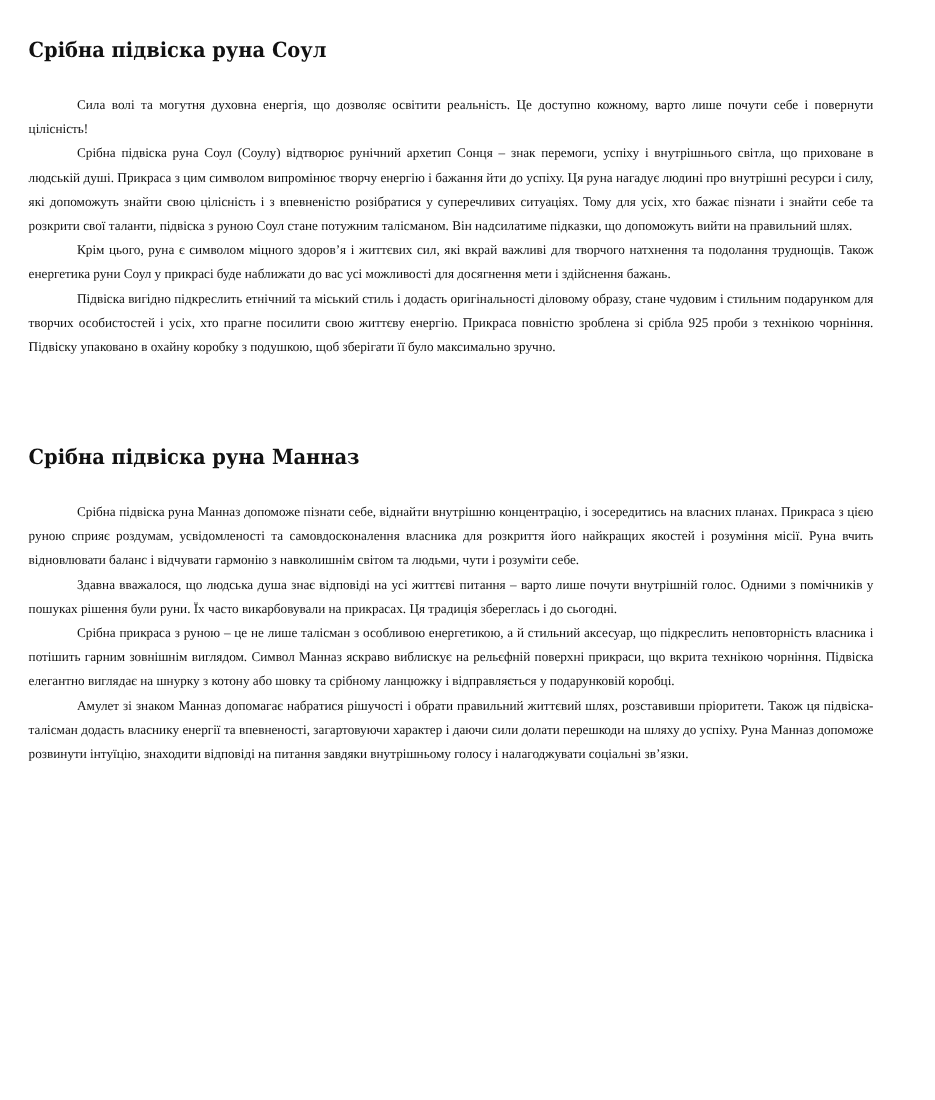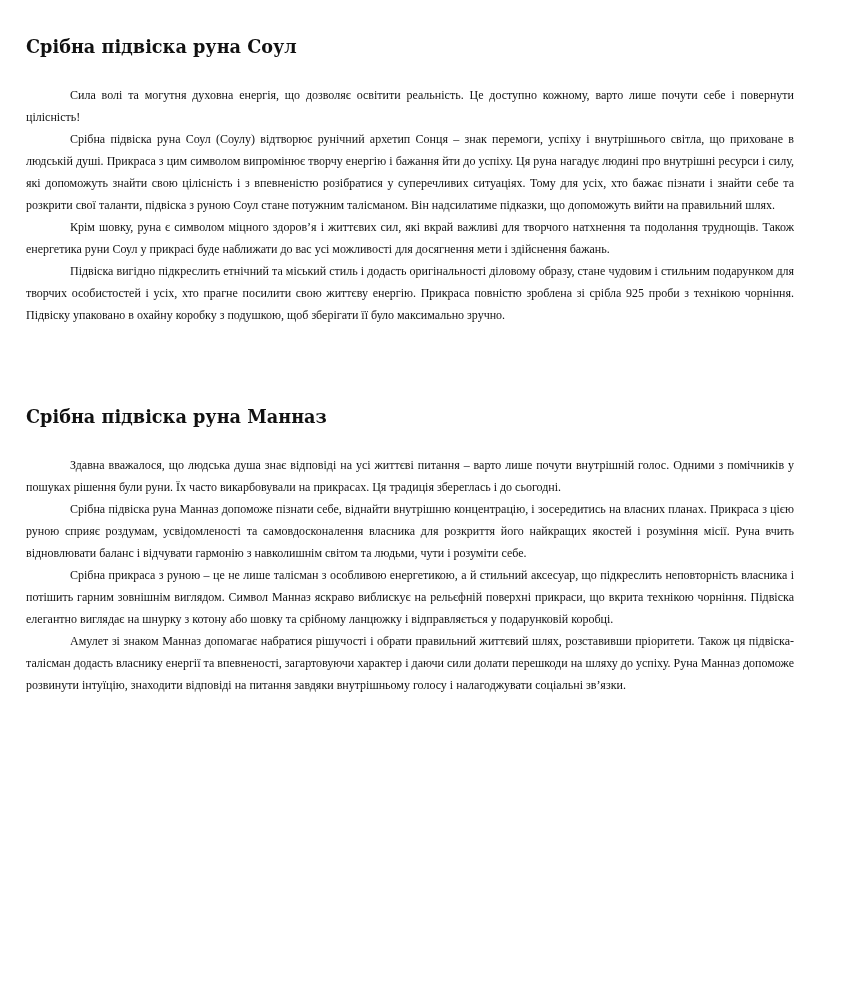--- a/index.html
+++ b/index.html
@@ -31,25 +31,25 @@
 </style>
 </head>
 <body>
 
 <div class="doc">
   <div class="section">
     <h2>Срібна підвіска руна Соул</h2>
     <div class="gap-after-title"></div>
     <p>Сила волі та могутня духовна енергія, що дозволяє освітити реальність. Це доступно кожному, варто лише почути себе і повернути цілісність!</p>
     <p>Срібна підвіска руна Соул (Соулу) відтворює рунічний архетип Сонця – знак перемоги, успіху і внутрішнього світла, що приховане в людській душі. Прикраса з цим символом випромінює творчу енергію і бажання йти до успіху. Ця руна нагадує людині про внутрішні ресурси і силу, які допоможуть знайти свою цілісність і з впевненістю розібратися у суперечливих ситуаціях. Тому для усіх, хто бажає пізнати і знайти себе та розкрити свої таланти, підвіска з руною Соул стане потужним талісманом. Він надсилатиме підказки, що допоможуть вийти на правильний шлях.</p>
-    <p>Крім шовку, руна є символом міцного здоров’я і життєвих сил, які вкрай важливі для творчого натхнення та подолання труднощів. Також енергетика руни Соул у прикрасі буде наближати до вас усі можливості для досягнення мети і здійснення бажань.</p>
+    <p>Крім цього, руна є символом міцного здоров’я і життєвих сил, які вкрай важливі для творчого натхнення та подолання труднощів. Також енергетика руни Соул у прикрасі буде наближати до вас усі можливості для досягнення мети і здійснення бажань.</p>
     <p>Підвіска вигідно підкреслить етнічний та міський стиль і додасть оригінальності діловому образу, стане чудовим і стильним подарунком для творчих особистостей і усіх, хто прагне посилити свою життєву енергію. Прикраса повністю зроблена зі срібла 925 проби з технікою чорніння. Підвіску упаковано в охайну коробку з подушкою, щоб зберігати її було максимально зручно.</p>
   </div>
   <div class="between"></div>
   <div class="section">
     <h2>Срібна підвіска руна Манназ</h2>
     <div class="gap-after-title"></div>
+    <p>Срібна підвіска руна Манназ допоможе пізнати себе, віднайти внутрішню концентрацію, і зосередитись на власних планах. Прикраса з цією руною сприяє роздумам, усвідомленості та самовдосконалення власника для розкриття його найкращих якостей і розуміння місії. Руна вчить відновлювати баланс і відчувати гармонію з навколишнім світом та людьми, чути і розуміти себе.</p>
     <p>Здавна вважалося, що людська душа знає відповіді на усі життєві питання – варто лише почути внутрішній голос. Одними з помічників у пошуках рішення були руни. Їх часто викарбовували на прикрасах. Ця традиція збереглась і до сьогодні.</p>
-    <p>Срібна підвіска руна Манназ допоможе пізнати себе, віднайти внутрішню концентрацію, і зосередитись на власних планах. Прикраса з цією руною сприяє роздумам, усвідомленості та самовдосконалення власника для розкриття його найкращих якостей і розуміння місії. Руна вчить відновлювати баланс і відчувати гармонію з навколишнім світом та людьми, чути і розуміти себе.</p>
     <p>Срібна прикраса з руною – це не лише талісман з особливою енергетикою, а й стильний аксесуар, що підкреслить неповторність власника і потішить гарним зовнішнім виглядом. Символ Манназ яскраво виблискує на рельєфній поверхні прикраси, що вкрита технікою чорніння. Підвіска елегантно виглядає на шнурку з котону або шовку та срібному ланцюжку і відправляється у подарунковій коробці.</p>
     <p>Амулет зі знаком Манназ допомагає набратися рішучості і обрати правильний життєвий шлях, розставивши пріоритети. Також ця підвіска-талісман додасть власнику енергії та впевненості, загартовуючи характер і даючи сили долати перешкоди на шляху до успіху. Руна Манназ допоможе розвинути інтуїцію, знаходити відповіді на питання завдяки внутрішньому голосу і налагоджувати соціальні зв’язки.</p>
   </div>
 </div>
 
 </body></html>

